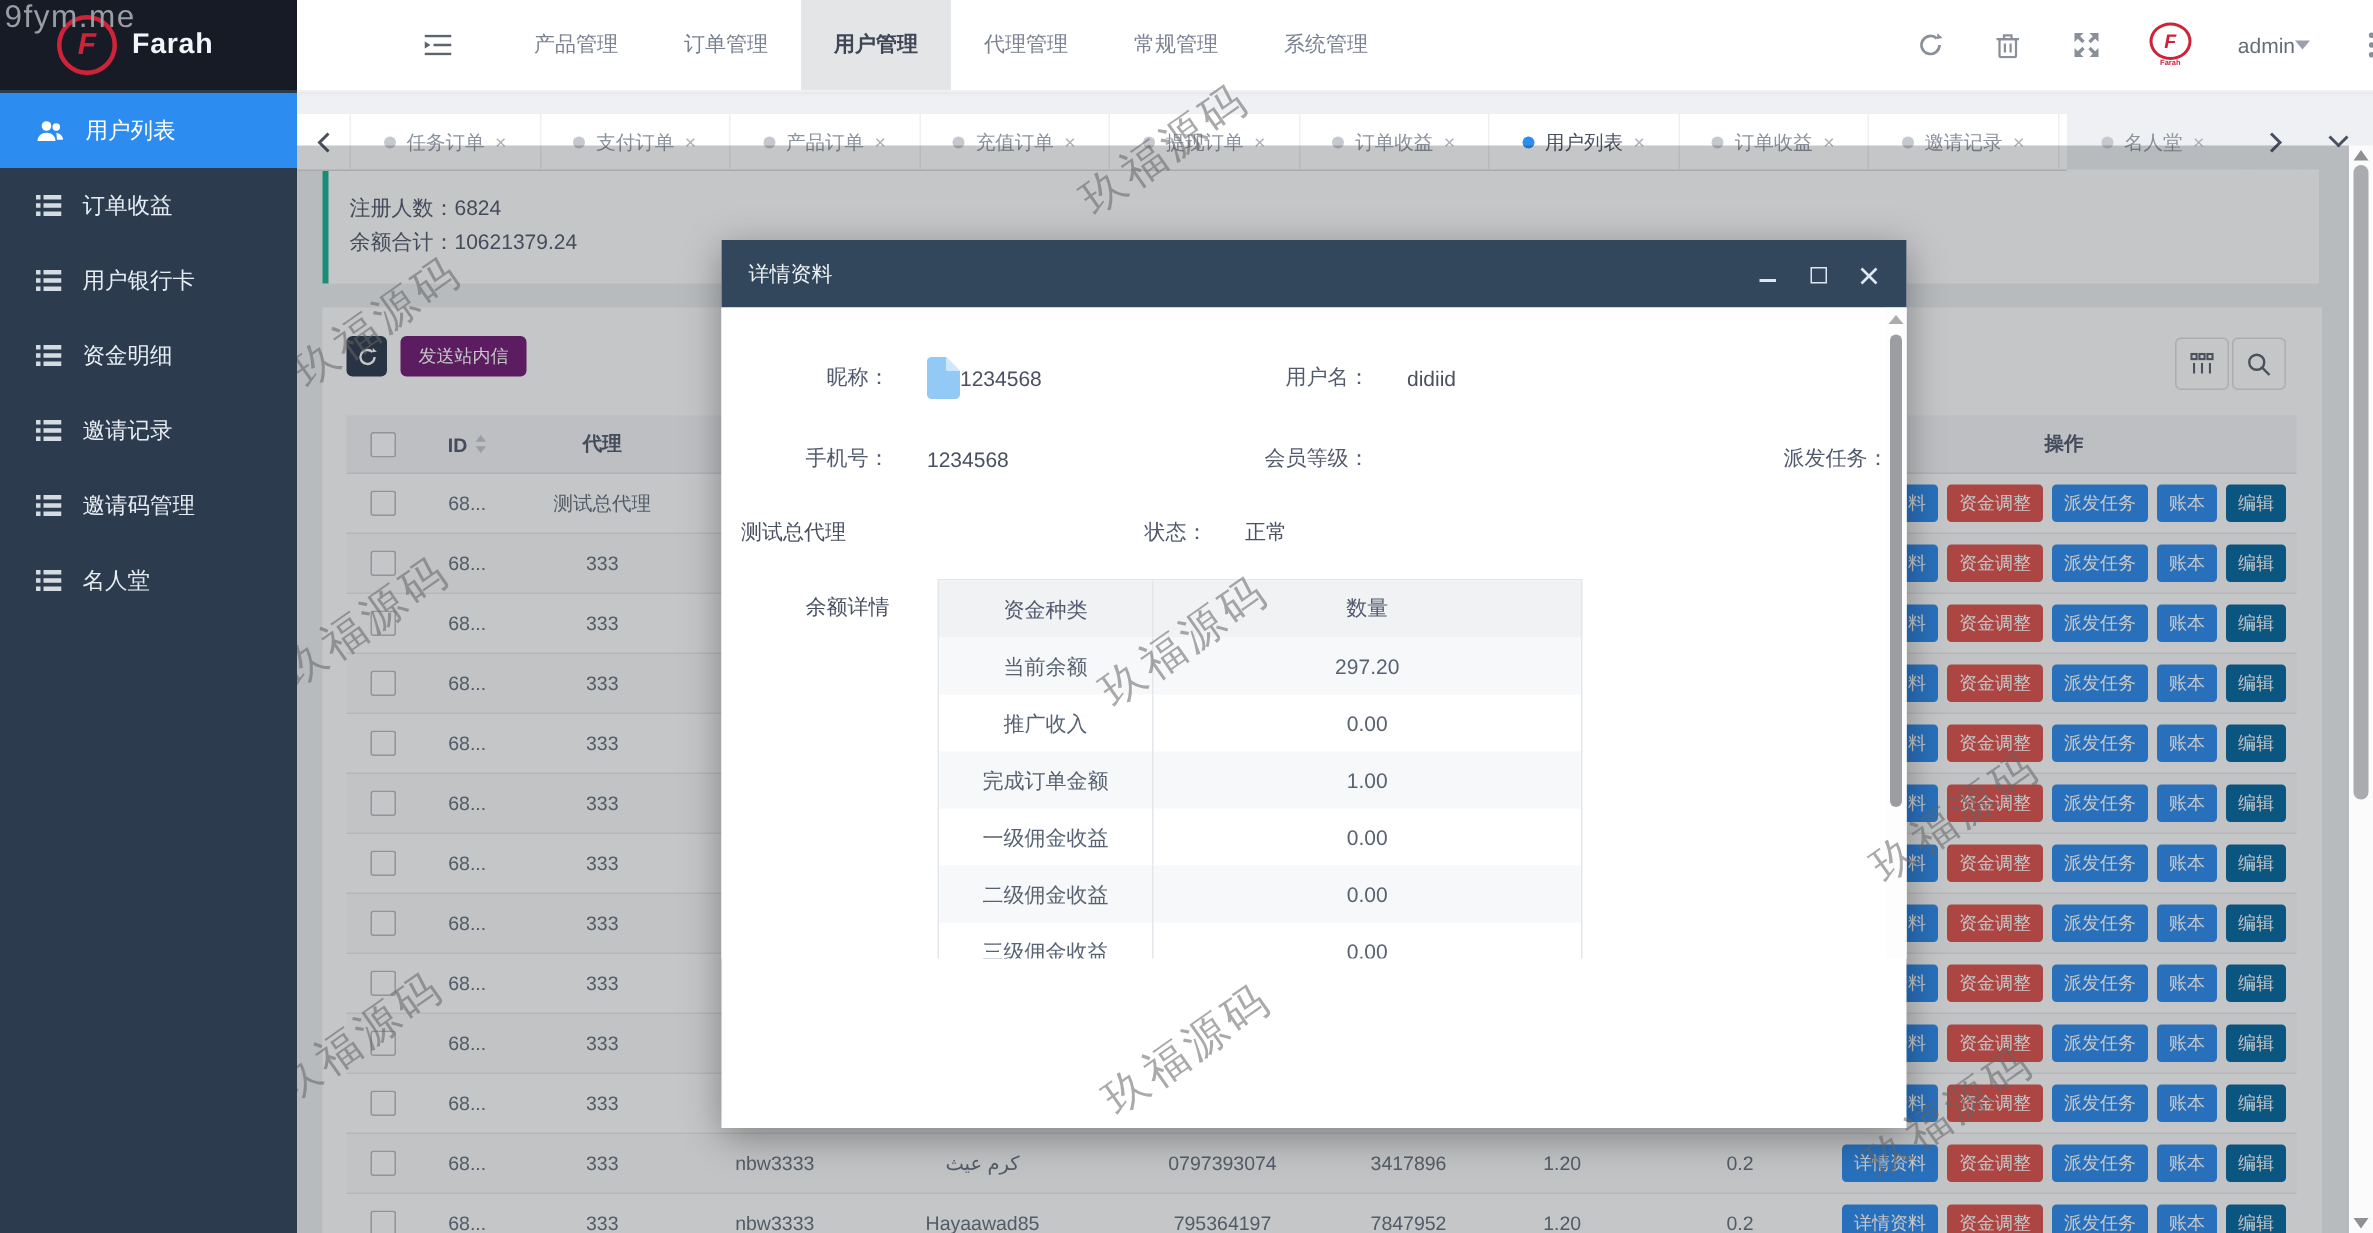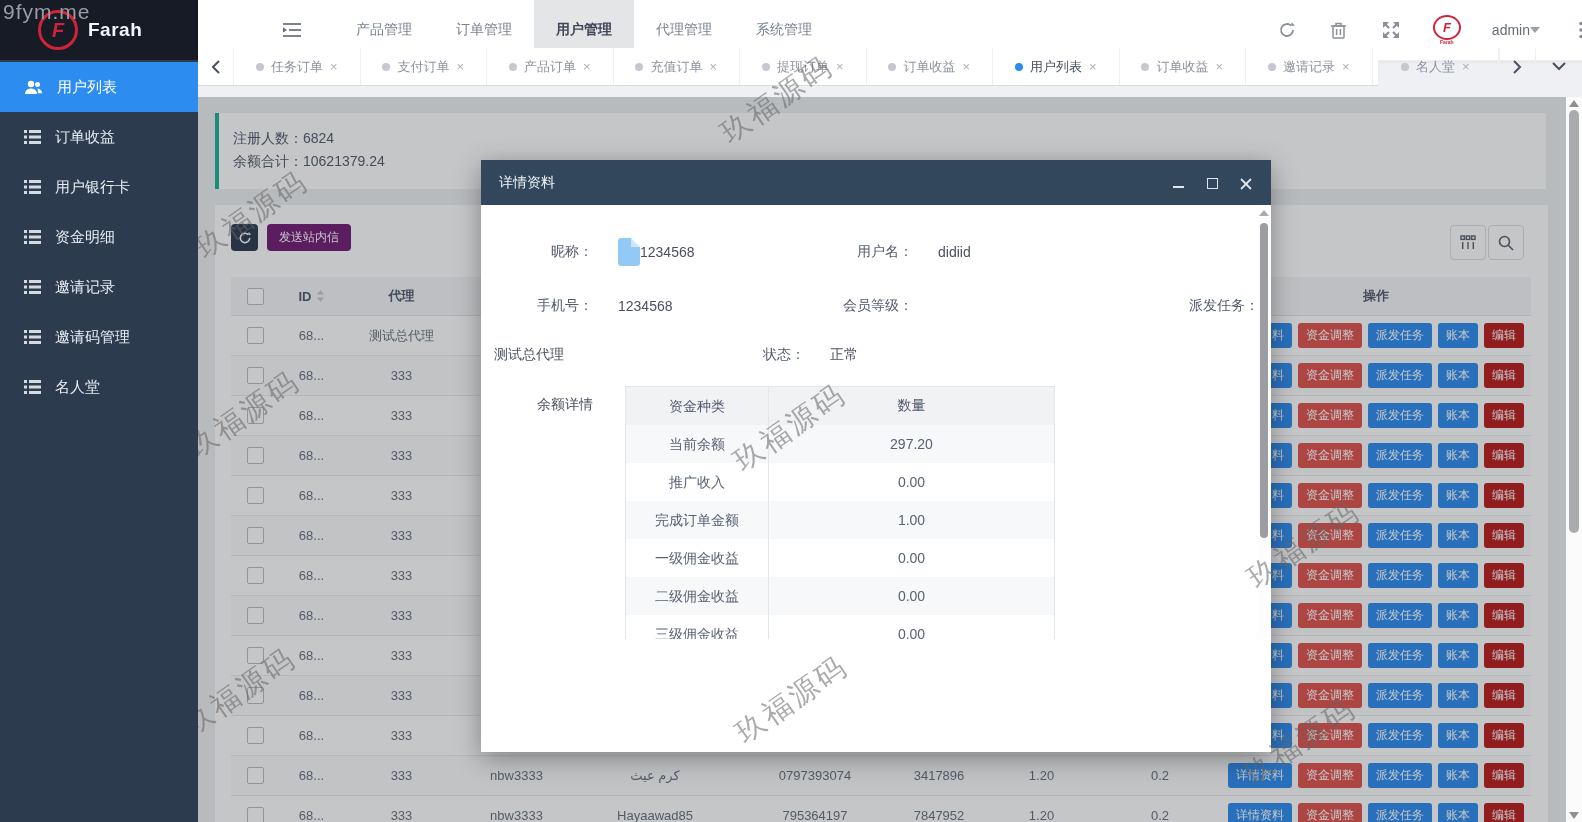--- a/index.html
+++ b/index.html
@@ -23,21 +23,21 @@
   .nav-right{margin-left:auto;display:flex;align-items:center;gap:30px;padding-right:34px;height:60px;}
   .nav-ico{width:22px;height:22px;display:flex;align-items:center;justify-content:center;cursor:pointer;}
   .mini-logo{width:30px;height:30px;display:flex;flex-direction:column;align-items:center;cursor:pointer;}
   .mini-ring{width:24px;height:24px;border-radius:50%;border:2.5px solid #cf2339;display:flex;align-items:center;justify-content:center;}
   .mini-ring span{color:#cf2339;font-size:13px;font-weight:bold;font-style:italic;}
   .mini-label{font-size:5px;color:#cf2339;font-weight:bold;margin-top:-1px;}
   .admin-wrap{display:flex;align-items:center;gap:0;cursor:pointer;}
   .admin-name{font-size:14px;color:#666d7a;}
   .caret{width:0;height:0;border-left:5px solid transparent;border-right:5px solid transparent;border-top:6px solid #9aa1ad;}
   
-  .tabbar{position:absolute;left:198px;top:48px;width:1180px;height:37px;background:#fff;z-index:10;display:flex;align-items:stretch;border-bottom:1px solid #d8dadd;}
+  .tabbar{position:absolute;left:198px;top:76px;width:1180px;height:37px;background:#fff;z-index:10;display:flex;align-items:stretch;border-bottom:1px solid #d8dadd;}
   .tab-arrow{width:35px;display:flex;align-items:center;justify-content:center;border-right:1px solid #eeeff1;cursor:pointer;flex:0 0 auto;}
   .tabs-strip{display:flex;width:1265px;flex:0 0 auto;}
   .tab{flex:1;display:flex;align-items:center;justify-content:center;gap:7px;border-right:1px solid #eeeff1;cursor:pointer;}
   .tab-dot{width:8px;height:8px;border-radius:50%;background:#c5c8ce;}
   .tab.active .tab-dot{background:#2d8cf0;}
   .tab-label{font-size:13px;color:#8c93a0;}
   .tab.active .tab-label{color:#495060;font-weight:500;}
   .tab-close{font-size:13px;color:#aab1bc;cursor:pointer;line-height:1;}
   .tab-more{margin-left:auto;display:flex;}
   
@@ -55,21 +55,21 @@
   .t-row{display:grid;grid-template-columns:48px 65px 115px 115px 162px 158px 90px 115px 122px 1fr;align-items:center;height:39px;border-bottom:1px solid #e9ebee;font-size:13px;color:#657180;}
   .t-row.head{height:38px;background:#f5f6f8;font-weight:bold;color:#515a6e;border-bottom:1px solid #e2e5e9;}
   .t-cell{text-align:center;overflow:hidden;white-space:nowrap;}
   .t-row:nth-child(odd):not(.head){background:#fafbfc;}
   .chk{display:inline-block;width:15px;height:15px;border:1px solid #b8bdc4;border-radius:2px;background:#fff;vertical-align:middle;cursor:pointer;}
   .idhead{display:inline-flex;align-items:center;gap:4px;justify-content:center;}
   .acts{display:flex;gap:6px;justify-content:center;align-items:center;}
   .abtn{padding:4px 8px;border-radius:3px;color:#fff;font-size:12px;white-space:nowrap;cursor:pointer;}
   .abtn.blue{background:#2d8cf0;}
   .abtn.red{background:#df534e;}
-  .abtn.green{background:#b91c1c;}
+  .abtn.green{background:#0369a1;}
   
   .dim{position:absolute;left:198px;top:97px;width:1368px;height:725px;background:rgba(30,33,40,.26);z-index:20;}
   
   .pagebar{position:absolute;right:0;top:97px;width:16px;height:725px;background:#fbfbfb;z-index:25;}
   .pagebar .thumb{position:absolute;left:3px;top:13px;width:10px;height:423px;background:#a9abae;border-radius:5px;}
   .sb-arrow{position:absolute;left:3px;width:0;height:0;border-left:5px solid transparent;border-right:5px solid transparent;}
   .sb-up{top:3px;border-bottom:7px solid #8e9093;}
   .sb-down{bottom:3px;border-top:7px solid #8e9093;}
   
   .modal{position:absolute;left:481px;top:160px;width:790px;height:592px;z-index:30;box-shadow:0 6px 24px rgba(0,0,0,.35);background:#fff;}
@@ -223,20 +223,23 @@
       <div class="nav-item">
           <span>订单管理</span>
         </div>
       <div class="nav-item active">
           <span>用户管理</span>
         </div>
       <div class="nav-item">
           <span>代理管理</span>
         </div>
       <div class="nav-item">
+          <span>常规管理</span>
+        </div>
+      <div class="nav-item">
           <span>系统管理</span>
         </div>
     </div>
     <div class="nav-right">
       <div class="nav-ico">
         <svg width="18" height="18" viewBox="0 0 18 18" fill="none" stroke="#8a9099" stroke-width="1.8">
             <path d="M15 9a6 6 0 1 1-1.8-4.3"></path>
             <path d="M13.6 1.2 l-.3 3.8 3.7-.6" fill="#8a9099" stroke="none"></path>
           </svg>
       </div>

